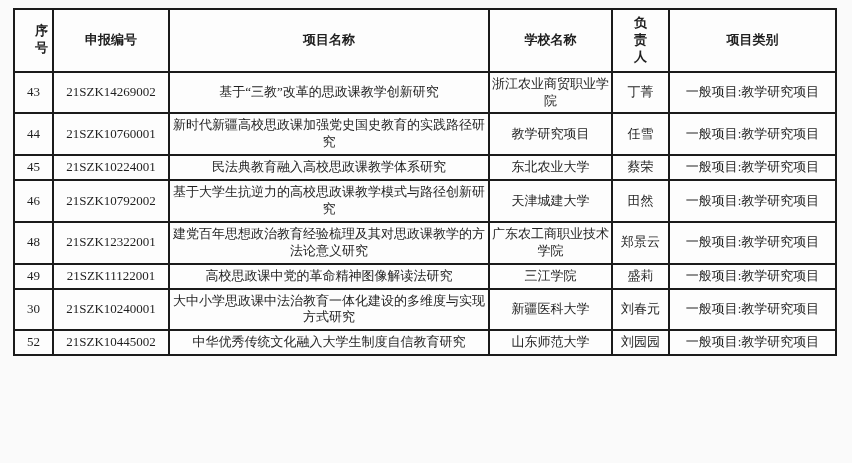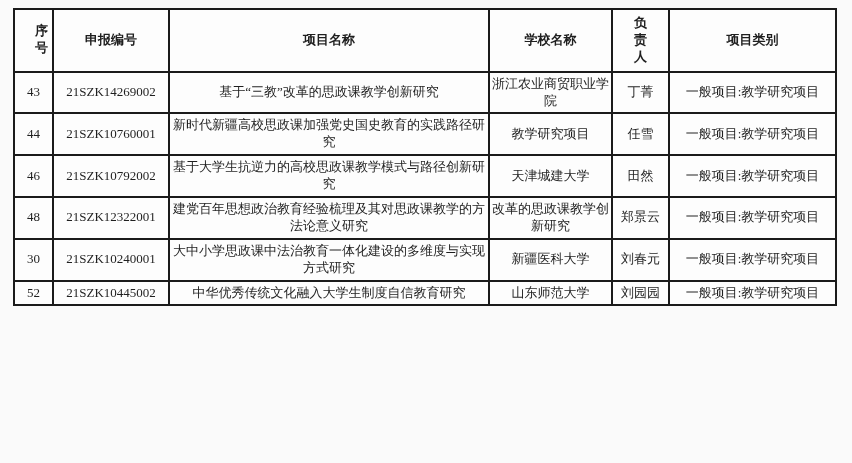--- a/index.html
+++ b/index.html
@@ -83,33 +83,49 @@
         </tr>
         <tr>
           <td>44</td>
           <td>21SZK10760001</td>
           <td>新时代新疆高校思政课加强党史国史教育的实践路径研究</td>
           <td>教学研究项目</td>
           <td>任雪</td>
           <td>一般项目:教学研究项目</td>
         </tr>
         <tr>
+          <td>45</td>
+          <td>21SZK10224001</td>
+          <td>民法典教育融入高校思政课教学体系研究</td>
+          <td>东北农业大学</td>
+          <td>蔡荣</td>
+          <td>一般项目:教学研究项目</td>
+        </tr>
+        <tr>
           <td>46</td>
           <td>21SZK10792002</td>
           <td>基于大学生抗逆力的高校思政课教学模式与路径创新研究</td>
           <td>天津城建大学</td>
           <td>田然</td>
           <td>一般项目:教学研究项目</td>
         </tr>
         <tr>
           <td>48</td>
           <td>21SZK12322001</td>
           <td>建党百年思想政治教育经验梳理及其对思政课教学的方法论意义研究</td>
-          <td>改革的思政课教学创新研究</td>
+          <td>广东农工商职业技术学院</td>
           <td>郑景云</td>
+          <td>一般项目:教学研究项目</td>
+        </tr>
+        <tr>
+          <td>49</td>
+          <td>21SZK11122001</td>
+          <td>高校思政课中党的革命精神图像解读法研究</td>
+          <td>三江学院</td>
+          <td>盛莉</td>
           <td>一般项目:教学研究项目</td>
         </tr>
         <tr>
           <td>30</td>
           <td>21SZK10240001</td>
           <td>大中小学思政课中法治教育一体化建设的多维度与实现方式研究</td>
           <td>新疆医科大学</td>
           <td>刘春元</td>
           <td>一般项目:教学研究项目</td>
         </tr>

